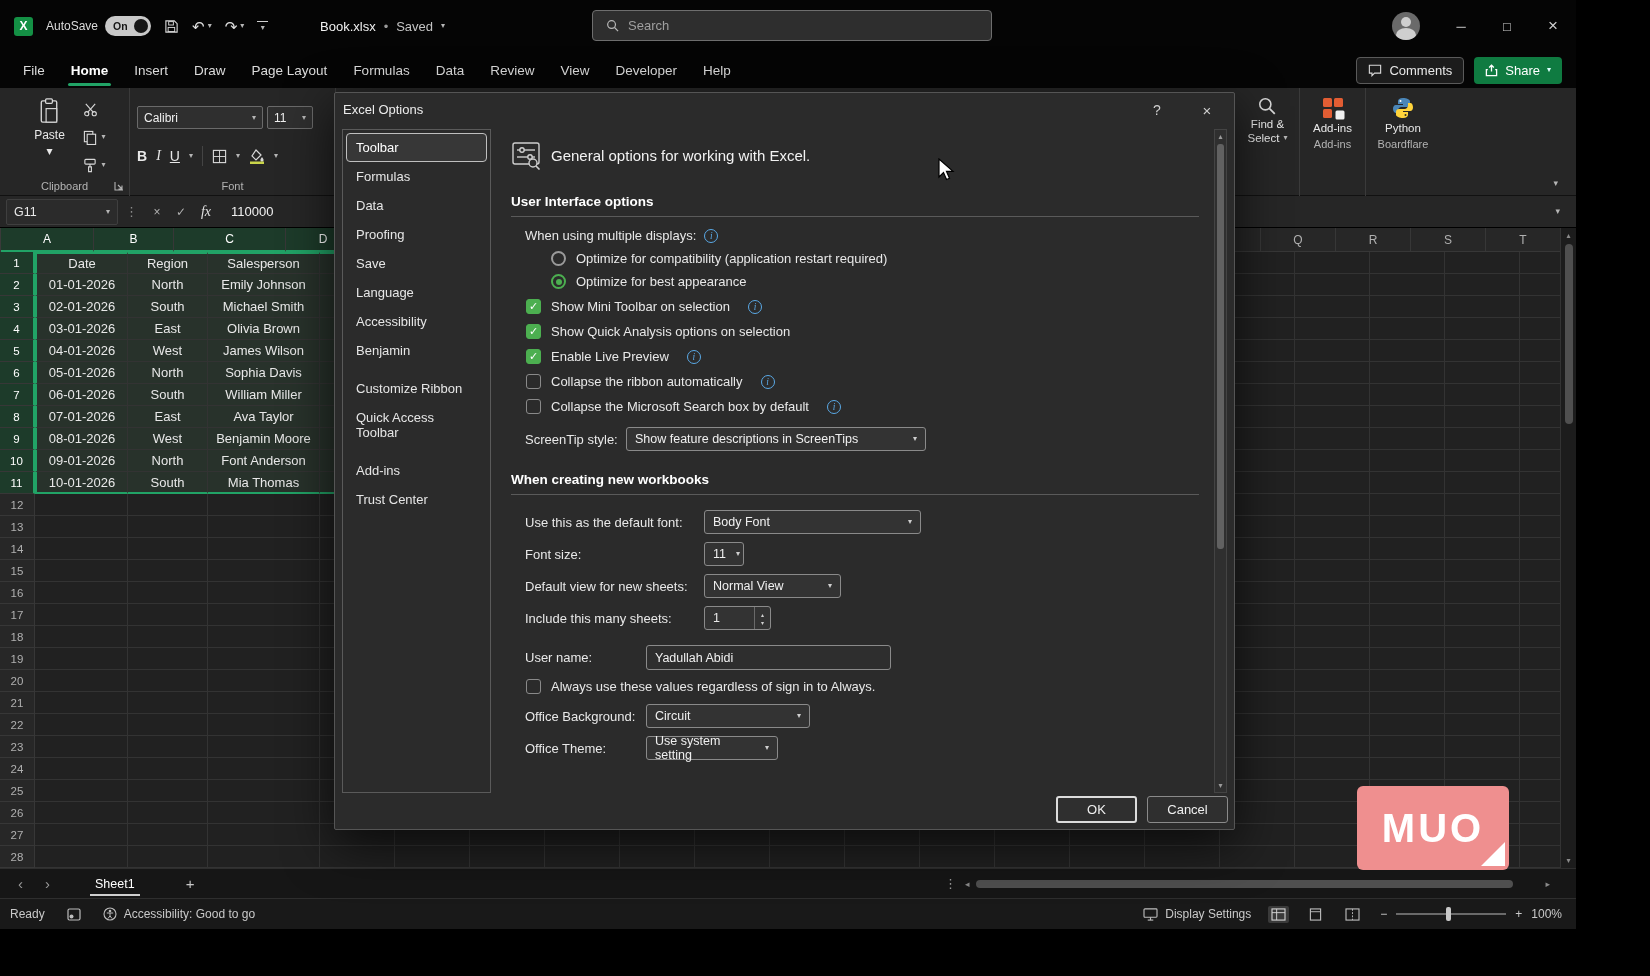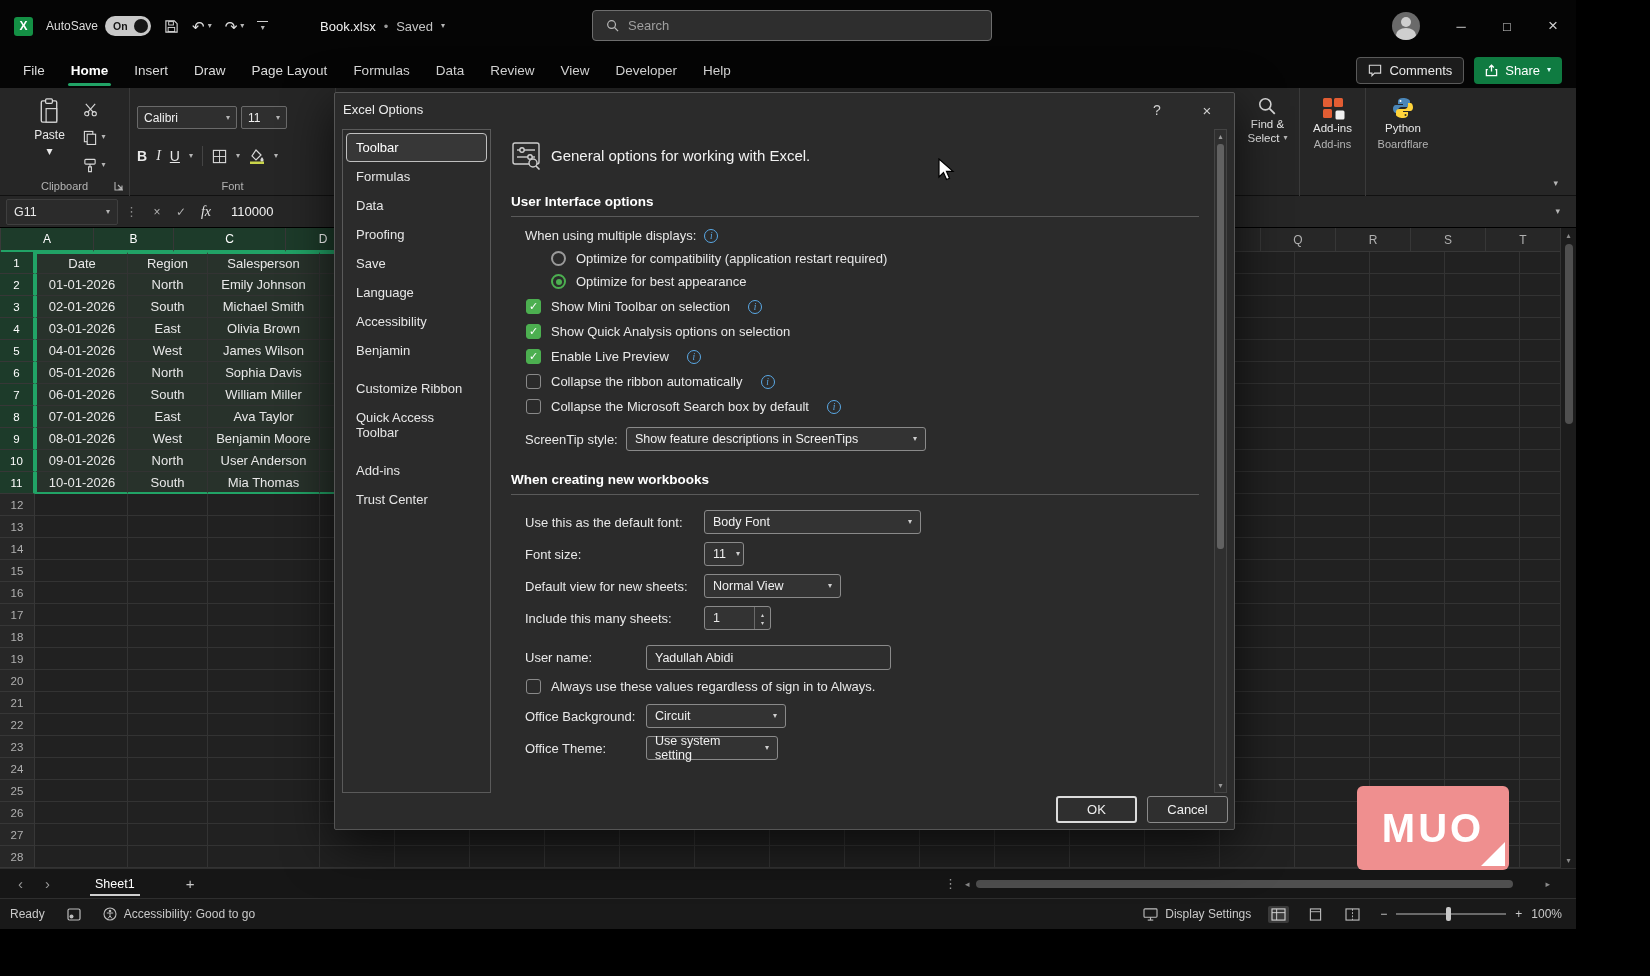--- a/index.html
+++ b/index.html
@@ -157,21 +157,21 @@
   .checkbox.checked{background:#4caf50;border-color:#4caf50}
   .radio{width:15px;height:15px;border:2px solid #9a9a9a;border-radius:50%;position:relative;flex:none}
   .radio.on{border-color:#4caf50}
   .radio.on::after{content:"";position:absolute;inset:2.5px;background:#4caf50;border-radius:50%}
   .info-icon{width:14px;height:14px;border:1px solid #5aa9e6;color:#5aa9e6;border-radius:50%;font-size:9.5px;flex:none;
     display:inline-flex;align-items:center;justify-content:center;font-style:italic;margin-left:8px;font-family:"Liberation Serif",serif}
   .select{height:24px;background:#333;border:1px solid #8a8a8a;border-radius:3px;display:inline-flex;align-items:center;
     padding:0 8px;font-size:12.5px;gap:10px;color:#f0f0f0}
   .select .chev{margin-left:auto;color:#cfcfcf}
   .lblw180{width:179px}.lblw121{width:121px}.lblw101{width:101px}
-  .w300{width:300px}.w217{width:217px}.w40{width:40px}.w137{width:137px}.w140{width:140px}.w132{width:132px}
+  .w300{width:300px}.w217{width:217px}.w40{width:40px}.w137{width:137px}.w140{width:164px}.w132{width:132px}
   .spinner{width:67px;height:24px;background:#333;border:1px solid #8a8a8a;border-radius:3px;display:inline-flex;align-items:center}
   .spin-val{flex:1;padding-left:8px;font-size:12.5px}
   .spin-arrows{width:16px;height:100%;border-left:1px solid #6a6a6a;display:flex;flex-direction:column;align-items:center;
     justify-content:center;color:#cfcfcf;font-size:6px;gap:1px}
   .text-input{width:245px;height:25px;background:#2e2e2e;border:1px solid #8a8a8a;border-radius:3px;padding:0 8px;
     font-size:12.5px;color:#f0f0f0;display:flex;align-items:center}
   .dlg-buttons{position:absolute;right:6px;bottom:6px;display:flex;gap:10px}
   .btn{height:27px;min-width:81px;border-radius:3px;background:#2f2f2f;color:#f0f0f0;font-size:13px;
     display:inline-flex;align-items:center;justify-content:center;padding:0 10px}
   .btn.ok{border:2px solid #dcdcdc}
@@ -316,21 +316,21 @@
         <span class="grp-label">Clipboard</span>
         <svg class="launcher" width="10" height="10" viewBox="0 0 10 10">
           <path d="M1 1v8h8M4 4l4 4M8 4.5V8H4.5" fill="none" stroke="#b3b3b3" stroke-width="1.1"></path>
         </svg>
       </div>
     </div>
 
     <div class="rgroup grp-font">
       <div class="grp-body" style="flex-direction:column;align-items:flex-start;padding-left:7px">
         <div class="font-row1">
-          <div class="combo" style="width:100px">
+          <div class="combo" style="width:126px">
             <span>Calibri</span>
             <span class="chev">▾</span>
           </div>
           <div class="combo" style="width:46px">
             <span>11</span>
             <span class="chev">▾</span>
           </div>
         </div>
         <div class="font-row2">
           <span class="fmt-b">B</span>
@@ -645,21 +645,21 @@
         <div class="gcell" style="width: 75px;"></div>
         <div class="gcell" style="width: 75px;"></div>
         <div class="gcell" style="width: 75px;"></div>
         <div class="gcell" style="width: 75px;"></div>
         <div class="gcell" style="width: 75px;"></div>
       </div>
       <div class="grow">
         <div class="grhead selhead-row">10</div>
         <div class="gcell sel sel-left" style="width: 93px;">09-01-2026</div>
         <div class="gcell sel" style="width: 80px;">North</div>
-        <div class="gcell sel" style="width: 112px;">User Anderson</div>
+        <div class="gcell sel" style="width: 112px;">Font Anderson</div>
         <div class="gcell sel" style="width: 75px;"></div>
         <div class="gcell" style="width: 75px;"></div>
         <div class="gcell" style="width: 75px;"></div>
         <div class="gcell" style="width: 75px;"></div>
         <div class="gcell" style="width: 75px;"></div>
         <div class="gcell" style="width: 75px;"></div>
         <div class="gcell" style="width: 75px;"></div>
         <div class="gcell" style="width: 75px;"></div>
         <div class="gcell" style="width: 75px;"></div>
         <div class="gcell" style="width: 75px;"></div>

